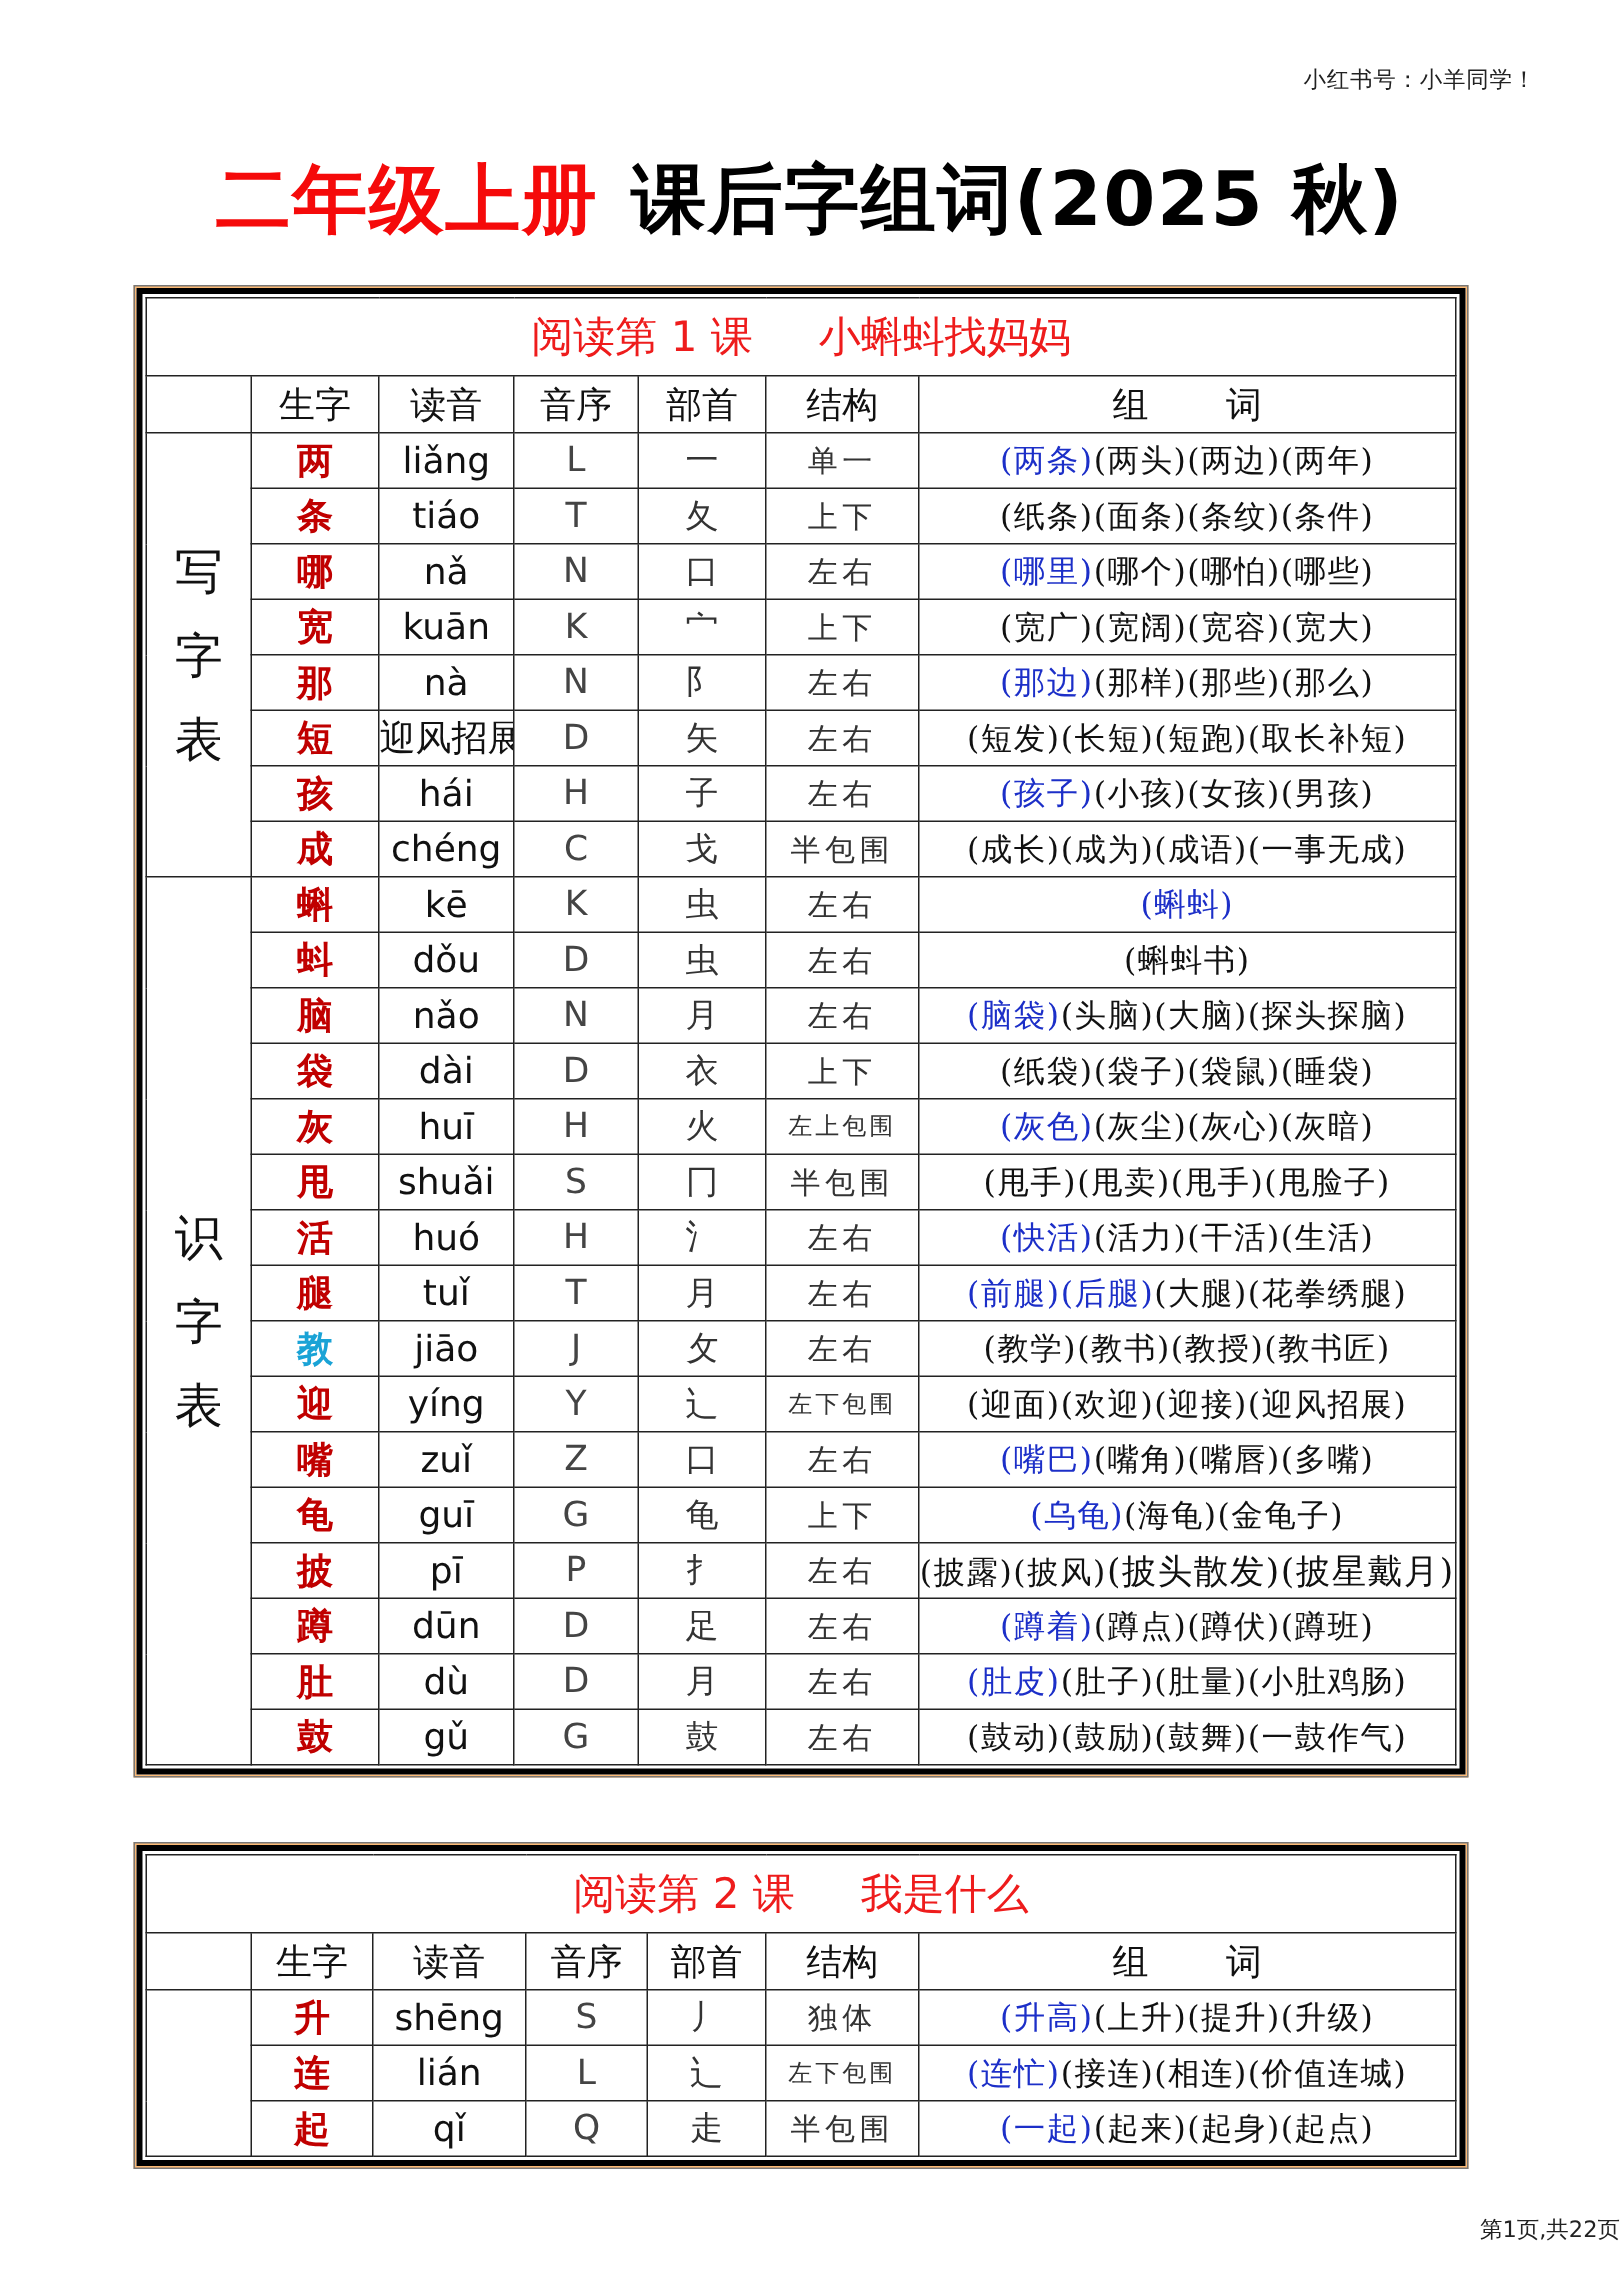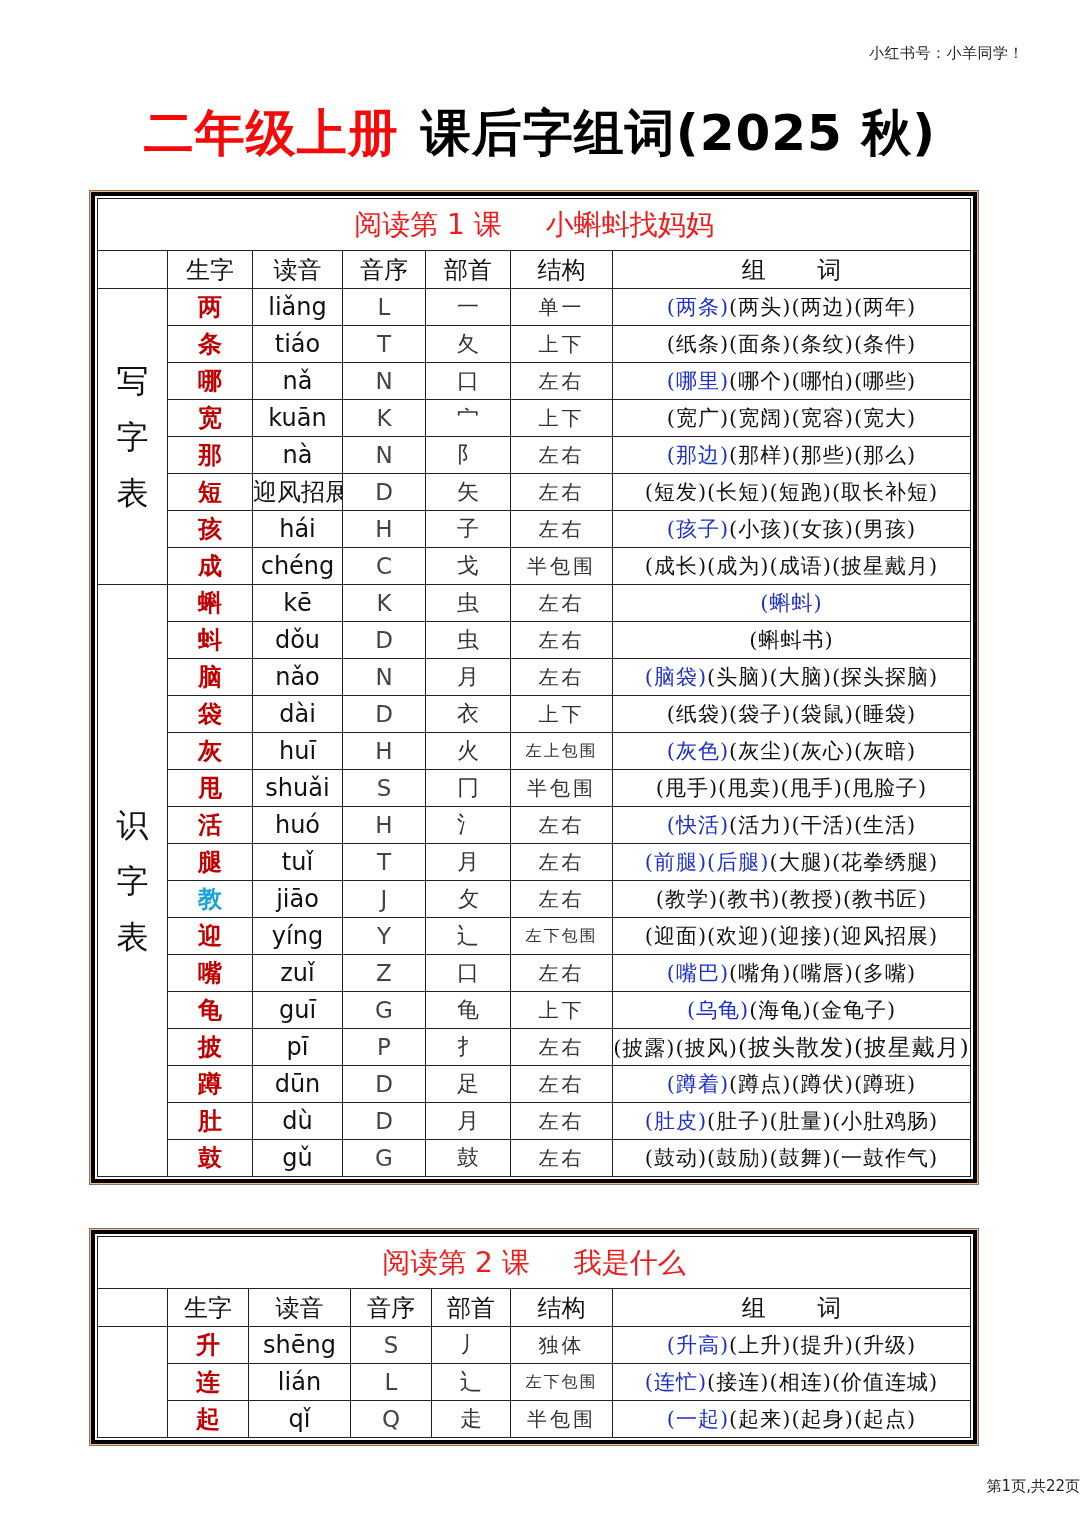--- a/index.html
+++ b/index.html
@@ -131,21 +131,21 @@
             <td class="radical">子</td>
             <td class="struct">左右</td>
             <td class="words"><span class="hl">(孩子)</span><span>(小孩)(女孩)(男孩)</span></td>
           </tr>
           <tr class="data-row">
             <td class="char">成</td>
             <td class="pinyin">chéng</td>
             <td class="order">C</td>
             <td class="radical">戈</td>
             <td class="struct">半包围</td>
-            <td class="words"><span class="hl"></span><span>(成长)(成为)(成语)(披星戴月)</span></td>
+            <td class="words"><span class="hl"></span><span>(成长)(成为)(成语)(一事无成)</span></td>
           </tr>
           <tr class="data-row">
             <td class="section" rowspan="16">
               <div>识</div>
               <div>字</div>
               <div>表</div>
             </td>
             <td class="char">蝌</td>
             <td class="pinyin">kē</td>
             <td class="order">K</td>

